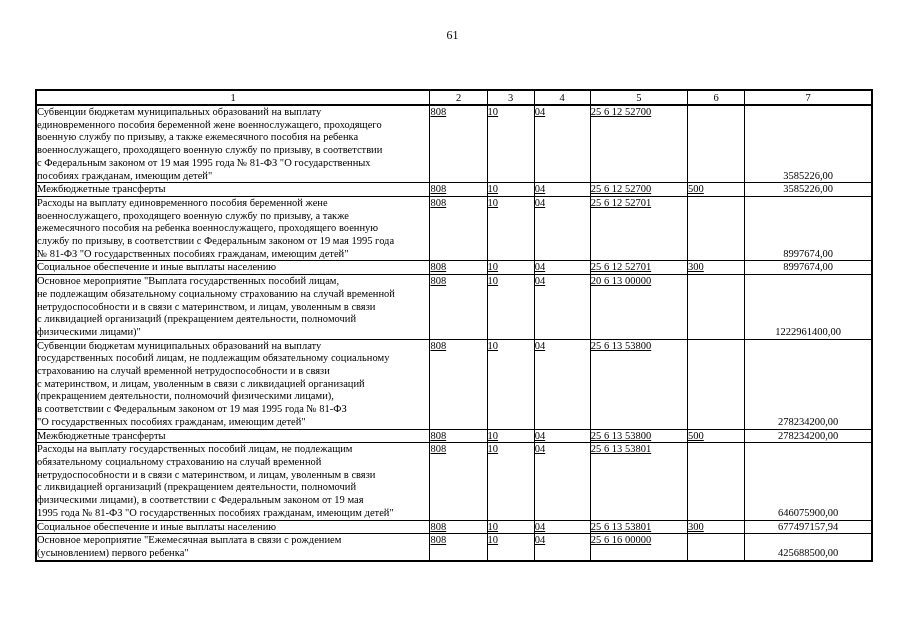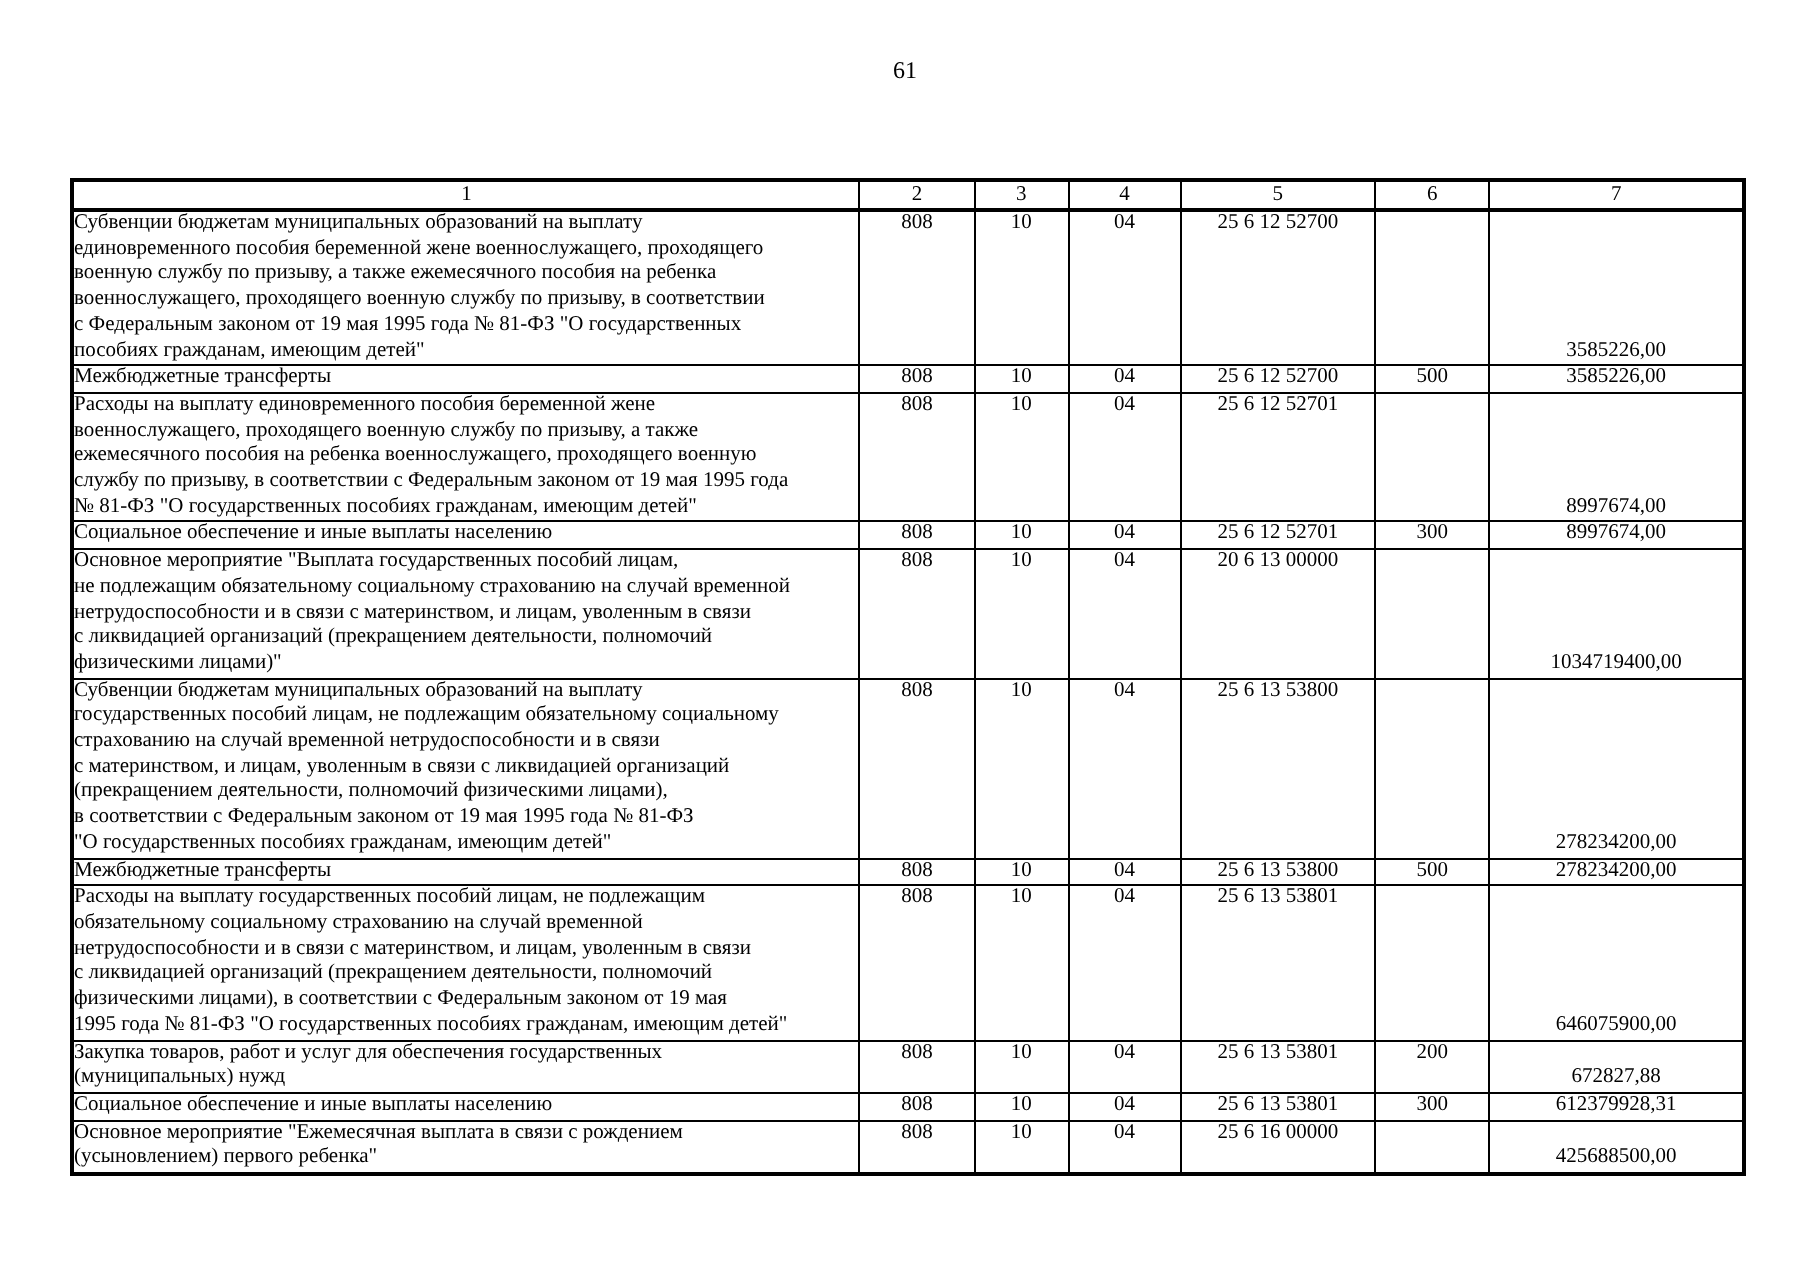--- a/index.html
+++ b/index.html
@@ -52,23 +52,23 @@
   }
   td.desc {
     text-align: left;
     vertical-align: top;
     padding: 0 3px 0 2px;
     white-space: pre-line;
     line-height: 12.7px;
     margin-left: 44px;
   }
   td.code {
-    text-align: center;
     vertical-align: top;
     line-height: 12.7px;
+    text-decoration: underline;
   }
   td.amount {
     text-align: center;
     vertical-align: bottom;
     padding-right: 2px;
     line-height: 12.7px;
   }
 </style>
 </head>
 <body>
@@ -147,21 +147,21 @@
         <td class="desc">Основное мероприятие "Выплата государственных пособий лицам,
 не подлежащим обязательному социальному страхованию на случай временной
 нетрудоспособности и в связи с материнством, и лицам, уволенным в связи
 с ликвидацией организаций (прекращением деятельности, полномочий
 физическими лицами)"</td>
         <td class="code">808</td>
         <td class="code">10</td>
         <td class="code">04</td>
         <td class="code">20 6 13 00000</td>
         <td class="code"></td>
-        <td class="amount">1034719400,00</td>
+        <td class="amount">1222961400,00</td>
       </tr>
       <tr>
         <td class="desc">Субвенции бюджетам муниципальных образований на выплату
 государственных пособий лицам, не подлежащим обязательному социальному
 страхованию на случай временной нетрудоспособности и в связи
 с материнством, и лицам, уволенным в связи с ликвидацией организаций
 (прекращением деятельности, полномочий физическими лицами),
 в соответствии с Федеральным законом от 19 мая 1995 года № 81-ФЗ
 "О государственных пособиях гражданам, имеющим детей"</td>
         <td class="code">808</td>
@@ -188,37 +188,27 @@
 физическими лицами), в соответствии с Федеральным законом от 19 мая
 1995 года № 81-ФЗ "О государственных пособиях гражданам, имеющим детей"</td>
         <td class="code">808</td>
         <td class="code">10</td>
         <td class="code">04</td>
         <td class="code">25 6 13 53801</td>
         <td class="code"></td>
         <td class="amount">646075900,00</td>
       </tr>
       <tr>
-        <td class="desc">Закупка товаров, работ и услуг для обеспечения государственных
-(муниципальных) нужд</td>
-        <td class="code">808</td>
-        <td class="code">10</td>
-        <td class="code">04</td>
-        <td class="code">25 6 13 53801</td>
-        <td class="code">200</td>
-        <td class="amount">672827,88</td>
-      </tr>
-      <tr>
         <td class="desc">Социальное обеспечение и иные выплаты населению</td>
         <td class="code">808</td>
         <td class="code">10</td>
         <td class="code">04</td>
         <td class="code">25 6 13 53801</td>
         <td class="code">300</td>
-        <td class="amount">612379928,31</td>
+        <td class="amount">677497157,94</td>
       </tr>
       <tr>
         <td class="desc">Основное мероприятие "Ежемесячная выплата в связи с рождением
 (усыновлением) первого ребенка"</td>
         <td class="code">808</td>
         <td class="code">10</td>
         <td class="code">04</td>
         <td class="code">25 6 16 00000</td>
         <td class="code"></td>
         <td class="amount">425688500,00</td>

